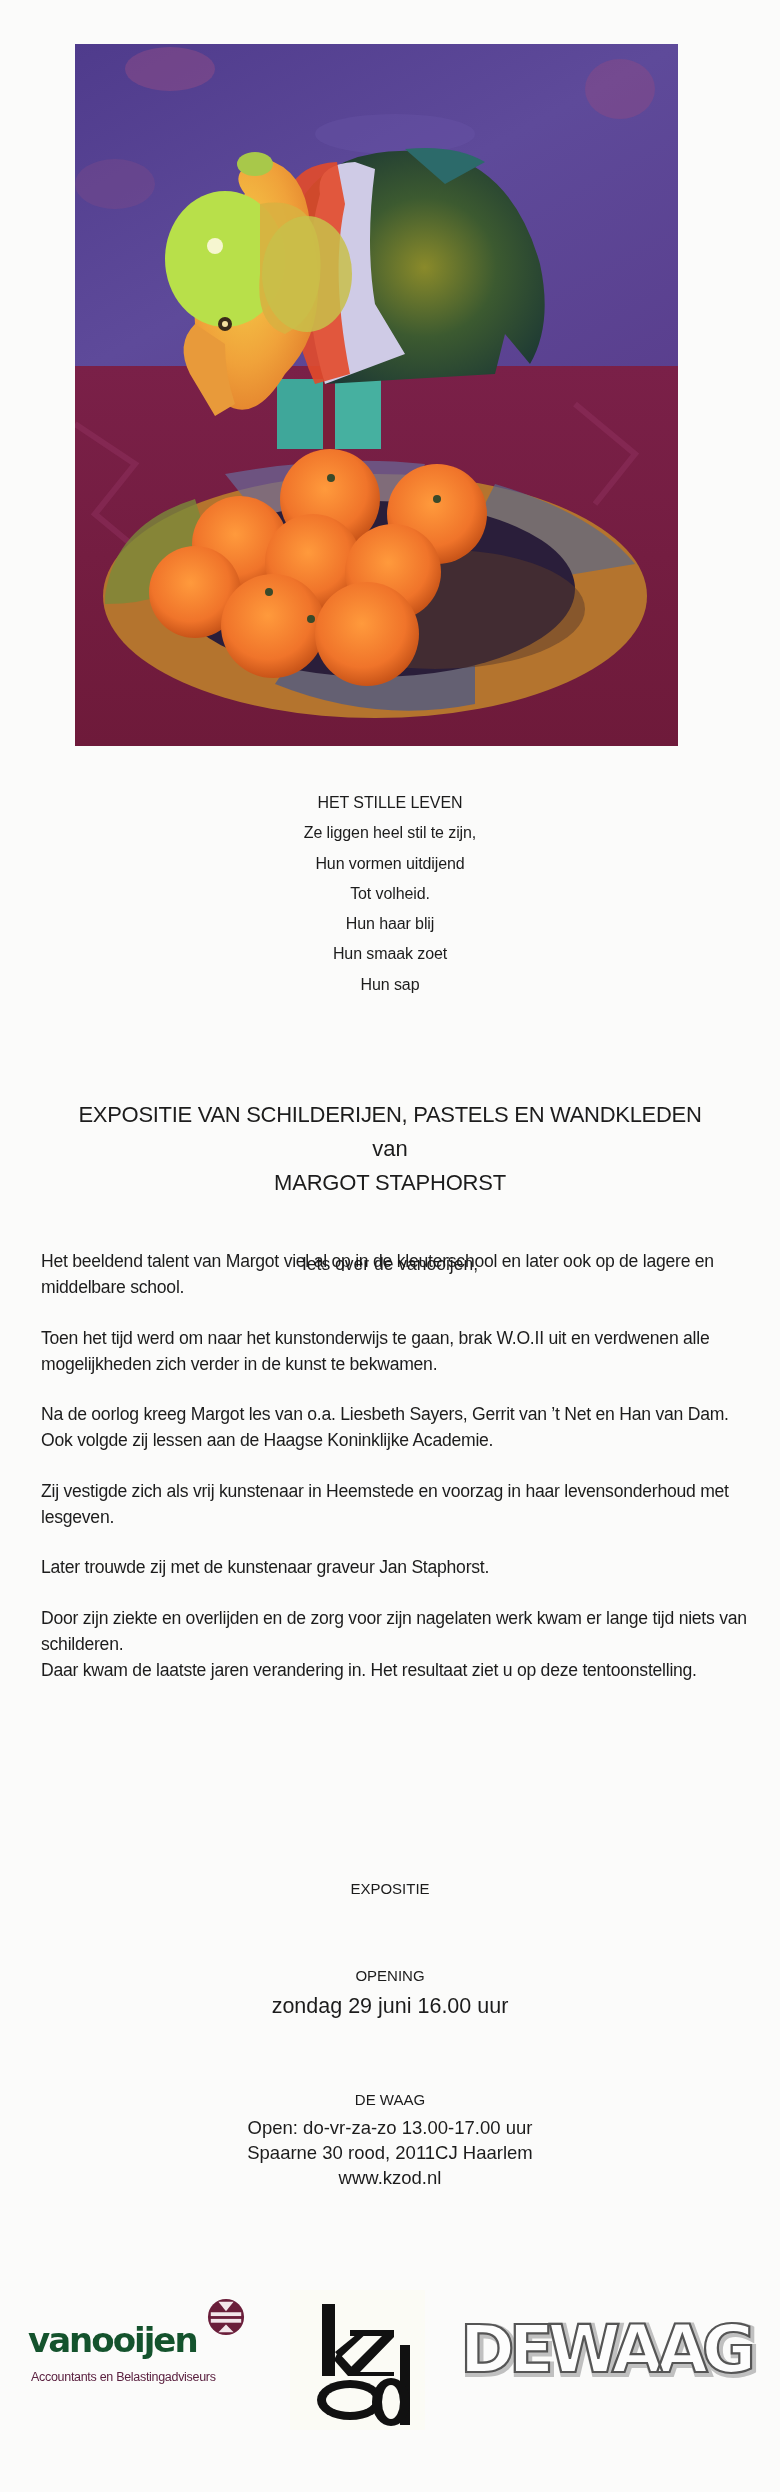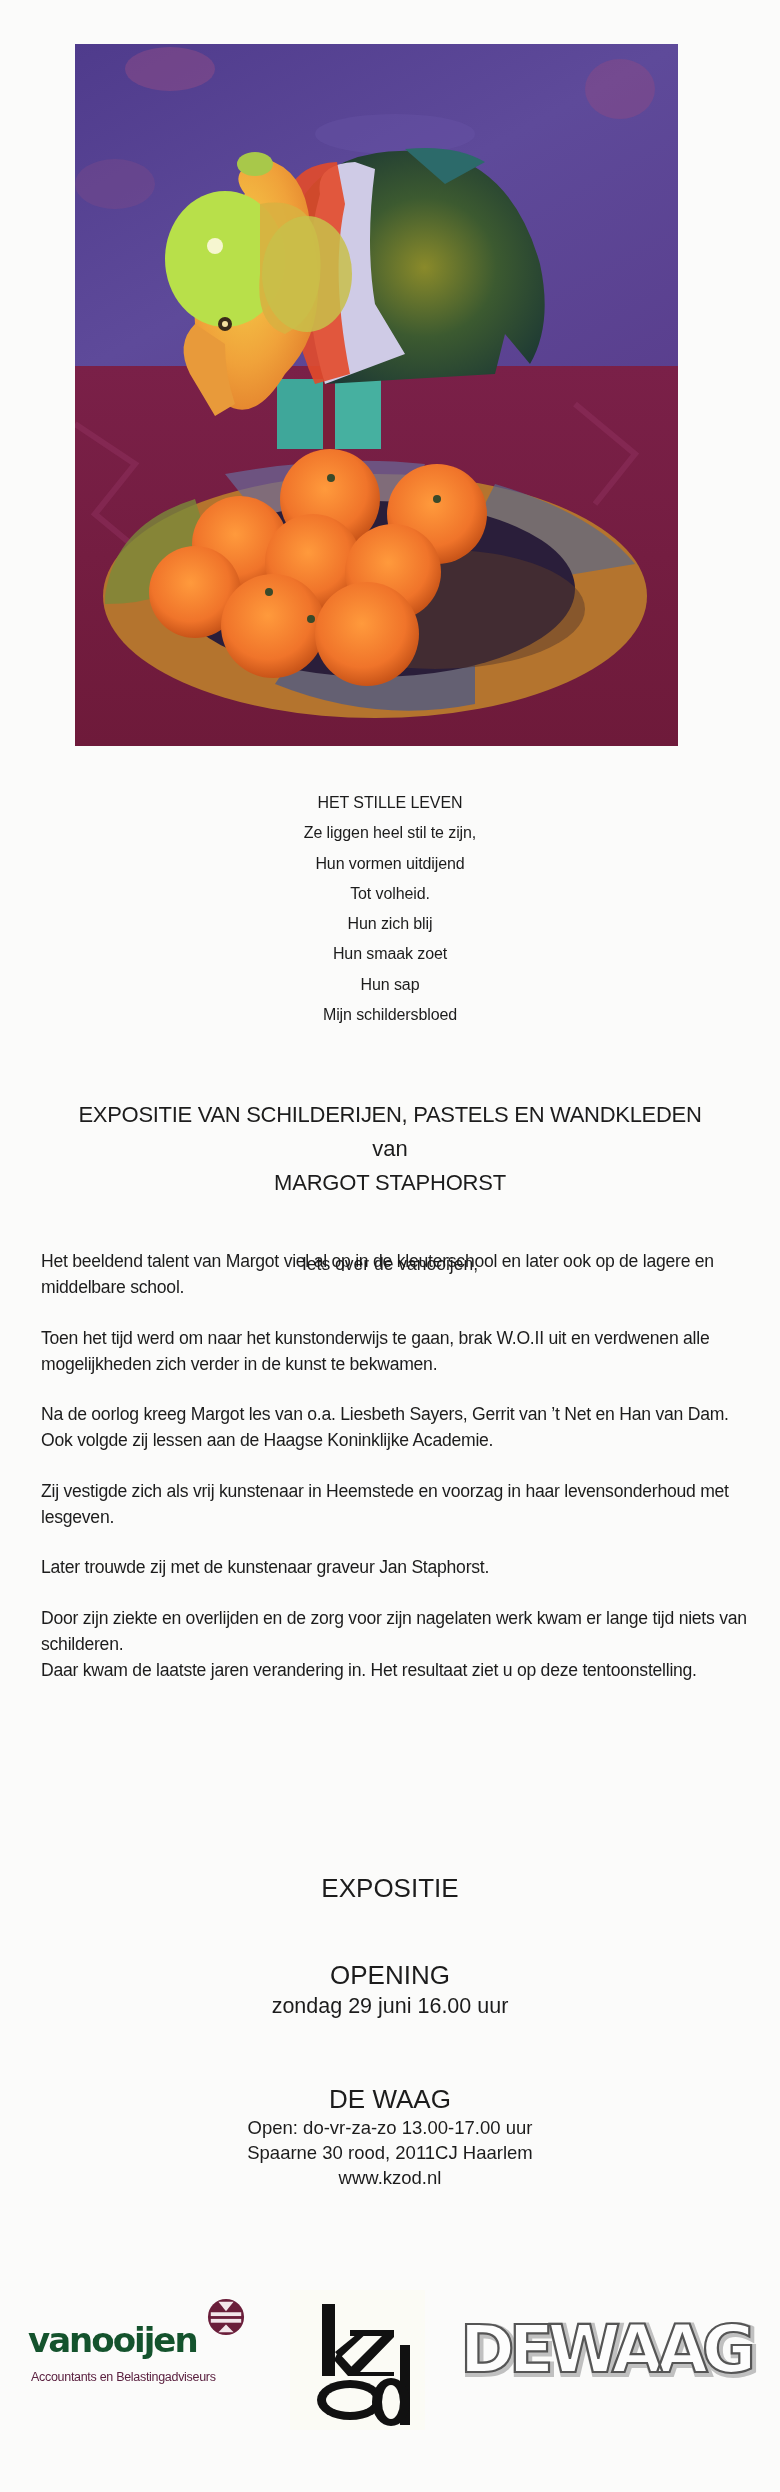--- a/index.html
+++ b/index.html
@@ -29,21 +29,21 @@
   #expo-title .t2 { font-size: 22px; line-height: 34px; }
   #expo-title .t3 { font-size: 22px; line-height: 34px; letter-spacing: -0.2px; }
 
   #intro { top: 1252px; font-size: 17.5px; line-height: 24px; }
 
   
   #bio { left: 41px; top: 1248px; width: 710px; }
   #bio p { margin: 0 0 24px 0; font-size: 17.6px; line-height: 26.3px; letter-spacing: -0.25px; }
 
   
-  .info-block .h { font-size: 26px; line-height: 31px; }
+  .info-block .h { font-size: 15px; line-height: 31px; }
   .info-block .v { font-size: 21.5px; line-height: 31px; }
   #block-expo { top: 1873px; }
   #block-opening { top: 1960px; text-align: center; }
   #block-venue { top: 2084px; }
   #block-venue .s { font-size: 18.5px; line-height: 25px; }
 
   
   #logo-vanooijen { left: 28px; top: 2310px; width: 230px; height: 95px; }
   #logo-vanooijen .word {
     position: absolute; left: 0; top: 10px;
@@ -143,24 +143,23 @@
     <circle cx="194" cy="548" r="4" fill="#3a4a2a"></circle>
     <circle cx="236" cy="575" r="4" fill="#3a4a2a"></circle>
   </svg>
 </div>
 
 <div id="poem" class="abs center">
   <div class="line">HET STILLE LEVEN</div>
   <div class="line">Ze liggen heel stil te zijn,</div>
   <div class="line">Hun vormen uitdijend</div>
   <div class="line">Tot volheid.</div>
-  <div class="line">Hun zich blij</div>
+  <div class="line">Hun haar blij</div>
   <div class="line">Hun smaak zoet</div>
   <div class="line">Hun sap</div>
-  <div class="line">Mijn schildersbloed</div>
 </div>
 
 <div id="expo-title" class="abs center">
   <div class="t1">EXPOSITIE VAN SCHILDERIJEN, PASTELS EN WANDKLEDEN</div>
   <div class="t2">van</div>
   <div class="t3">MARGOT STAPHORST</div>
 </div>
 
 <div id="intro" class="abs center">Iets over de vanooijen,</div>
 

